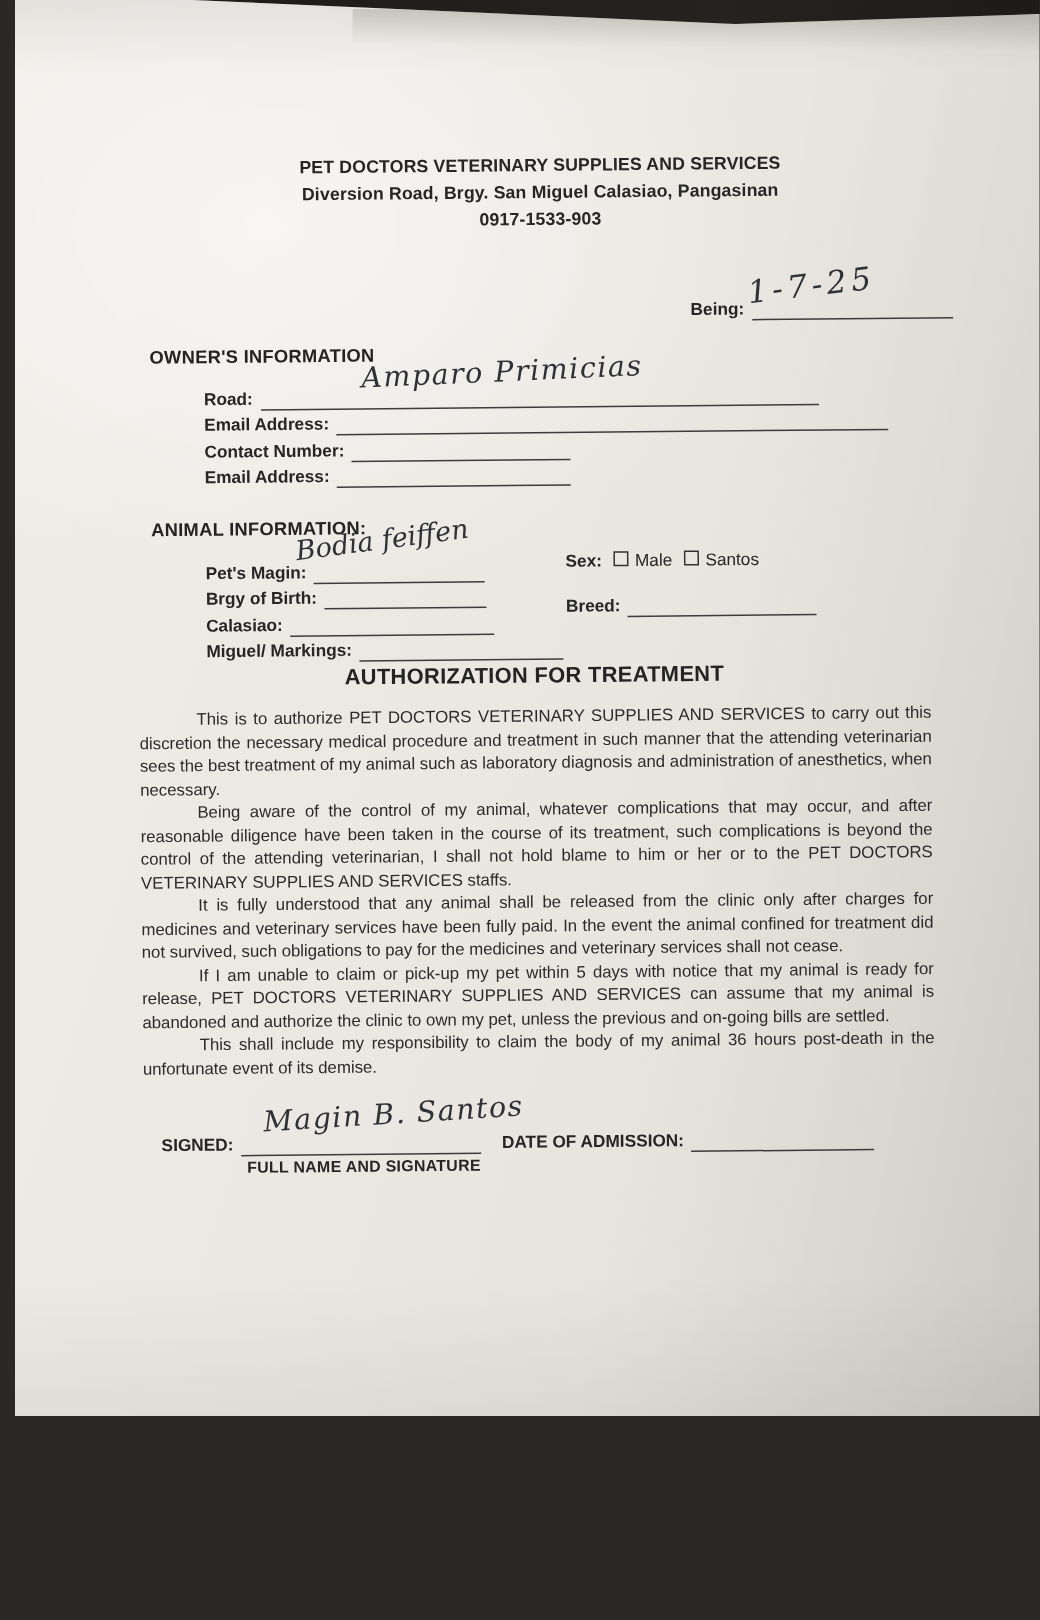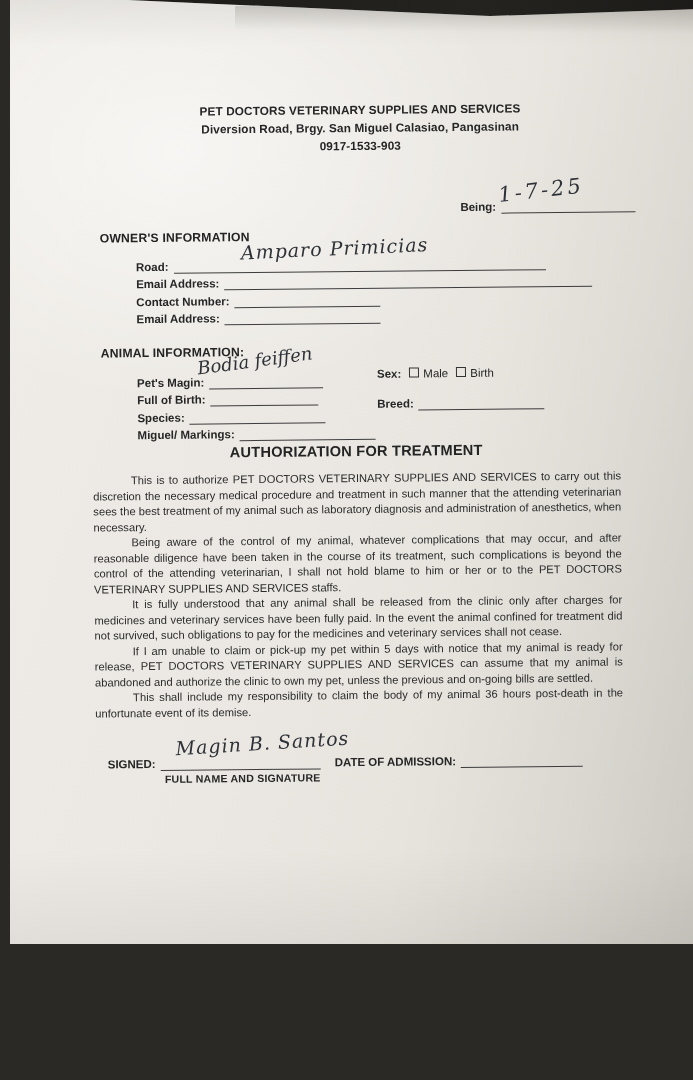--- a/index.html
+++ b/index.html
@@ -137,35 +137,35 @@
 
       <div class="animal">
         <div class="sec-heading">ANIMAL INFORMATION:</div>
         <div class="rows">
           <div class="frow">
             <span class="flabel">Pet's Magin:</span>
             <span class="fline ln-pet"></span>
             <span class="hw hw-pet">Bodia feiffen</span>
           </div>
           <div class="frow">
-            <span class="flabel">Full of Birth:</span>
+            <span class="flabel">Brgy of Birth:</span>
             <span class="fline ln-dob"></span>
           </div>
           <div class="frow">
-            <span class="flabel">Species:</span>
+            <span class="flabel">Calasiao:</span>
             <span class="fline ln-species"></span>
           </div>
           <div class="frow">
             <span class="flabel">Miguel/ Markings:</span>
             <span class="fline ln-color"></span>
           </div>
         </div>
         <div class="acol-right">
           <div class="sex-row">
-            <b>Sex:</b><span class="cb"></span><span>Male</span><span class="cb"></span><span>Birth</span>
+            <b>Sex:</b><span class="cb"></span><span>Male</span><span class="cb"></span><span>Santos</span>
           </div>
           <div class="frow breed-row">
             <span class="flabel">Breed:</span>
             <span class="fline ln-breed"></span>
           </div>
         </div>
       </div>
 
       <div class="auth-title">AUTHORIZATION FOR TREATMENT</div>
       <div class="bodytext">

